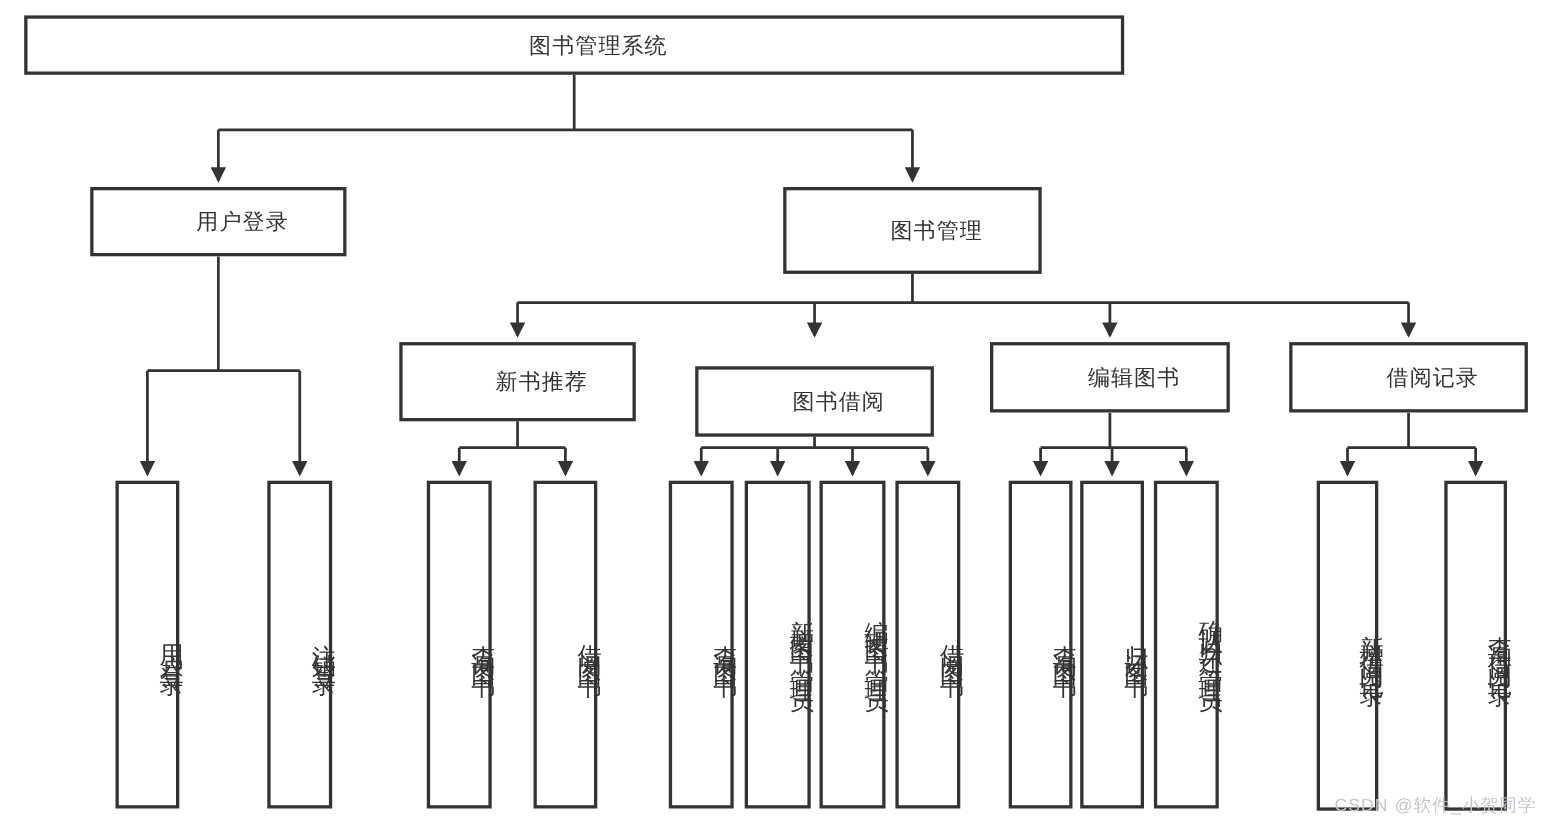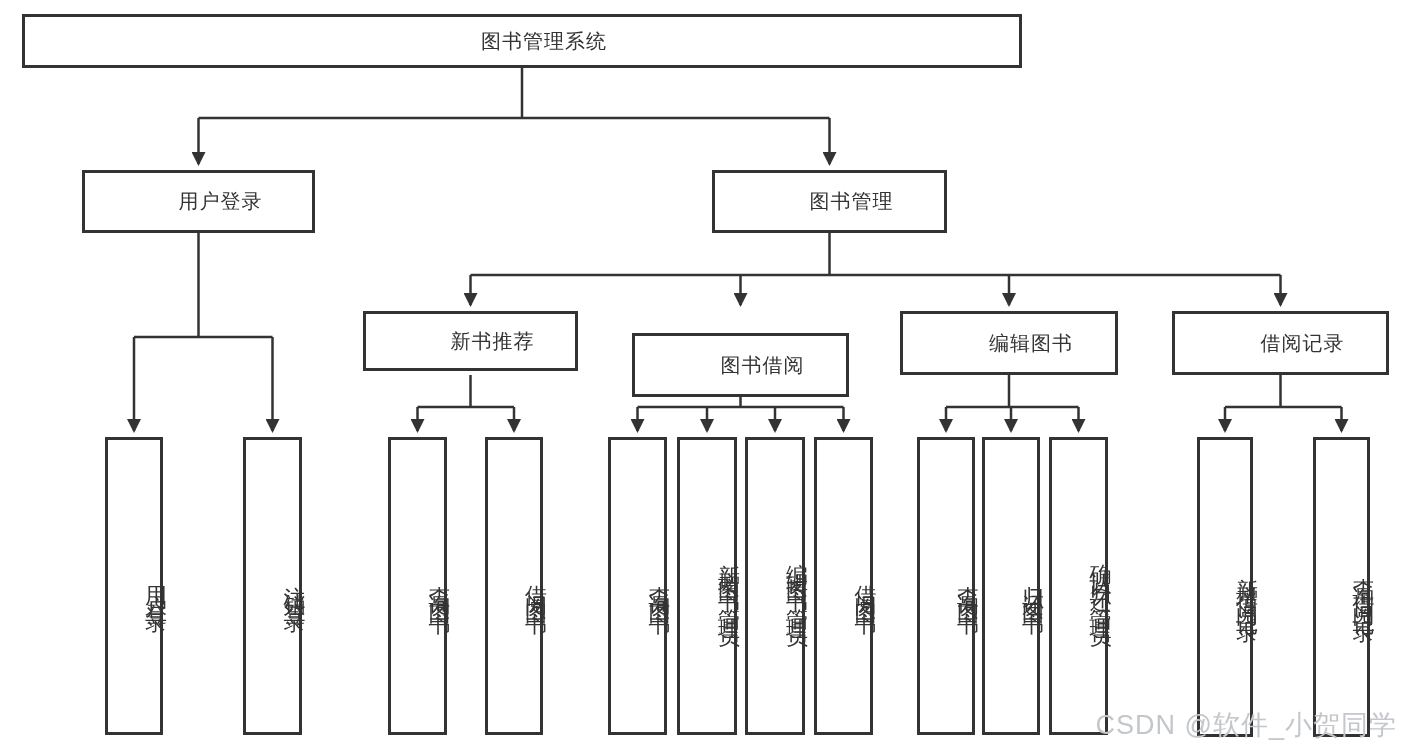--- a/index.html
+++ b/index.html
@@ -43,21 +43,21 @@
     text-orientation: mixed;
     font-size: 22px;
     letter-spacing: 9px;
     line-height: 1;
     white-space: nowrap;
   }
   .watermark {
     position: absolute;
     right: 8px;
     bottom: 4px;
-    font-size: 27px;
+    font-size: 16px;
     color: #c3c6ca;
     letter-spacing: 1px;
     z-index: 10;
   }
 </style>
 </head>
 <body>
 
 <div class="canvas">
 
@@ -107,23 +107,23 @@
       <path d="M1280.5,375 V407"></path>
       <path d="M1225,407 H1341.5"></path>
       <line x1="1225" y1="407" x2="1225" y2="431" marker-end="url(#arrow)"></line>
       <line x1="1341.5" y1="407" x2="1341.5" y2="431" marker-end="url(#arrow)"></line>
     </g>
   </svg>
 
   <div class="node h-node" style="left:22px; top:14px; width:1000px; height:54px;">图书管理系统</div>
 
   <div class="node h-node" style="left:82px; top:170px; width:233px; height:63px;">用户登录</div>
-  <div class="node h-node" style="left:712px; top:170px; width:235px; height:63px;">图书管理</div>
+  <div class="node h-node" style="left:712px; top:170px; width:235px; height:79px;">图书管理</div>
 
-  <div class="node h-node" style="left:363px; top:311px; width:215px; height:60px;">新书推荐</div>
+  <div class="node h-node" style="left:363px; top:311px; width:215px; height:72px;">新书推荐</div>
   <div class="node h-node" style="left:632px; top:311px; width:217px; height:64px;margin-top:22px;">图书借阅</div>
   <div class="node h-node" style="left:900px; top:311px; width:218px; height:64px;">编辑图书</div>
   <div class="node h-node" style="left:1172px; top:311px; width:217px; height:64px;">借阅记录</div>
 
   <div class="node v-node" style="left:105px; top:437px; width:58px; height:298px;">用户登录</div>
   <div class="node v-node" style="left:243px; top:437px; width:59px; height:298px;">注销登录</div>
 
   <div class="node v-node" style="left:388px; top:437px; width:59px; height:298px;">查询图书</div>
   <div class="node v-node" style="left:485px; top:437px; width:58px; height:298px;">借阅图书</div>
 

